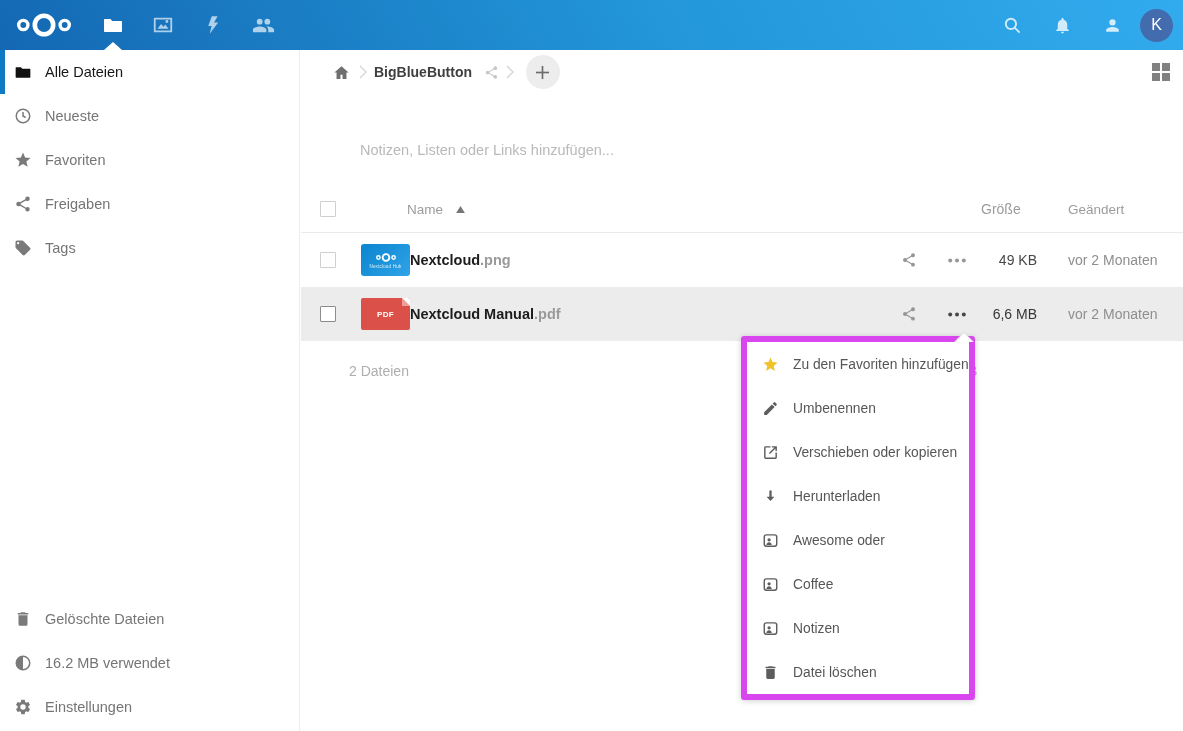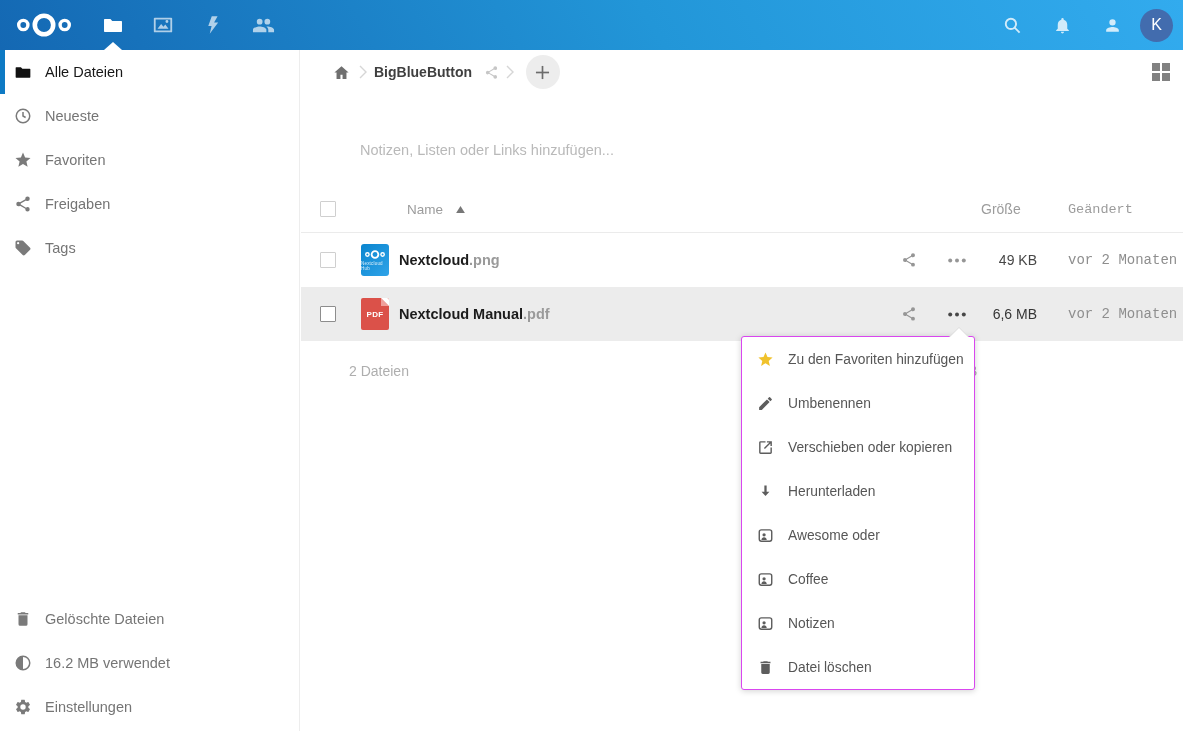--- a/index.html
+++ b/index.html
@@ -70,26 +70,26 @@
   .thead { height:47px; border-bottom:1px solid #ebebeb; color:#9c9c9c; font-size:13.5px; }
   .cell-check { width:60px; flex:none; display:flex; align-items:center; padding-left:19px; }
   .cbx { width:16px; height:16px; border:1px solid #cfcfcf; border-radius:1px; background:#fff; cursor:pointer; }
   .cbx.dark { border-color:#8d8d8d; }
   .cell-name { flex:1; display:flex; align-items:center; min-width:0; }
   .thead .cell-name { padding-left:46px; }
   .sort-tri { margin-left:13px; color:#777; }
   .cell-btn { width:48px; flex:none; display:flex; align-items:center; justify-content:center; color:#969696; cursor:pointer; }
   .cell-size { width:56px; flex:none; text-align:right; font-size:14px; }
   .thead .cell-size { padding-right:0;margin-left:16px; }
-  .cell-date { width:146px; flex:none; padding-left:31px; font-size:14px; color:#8e8e8e;font-family:Liberation Mono, monospace; }
+  .cell-date { width:146px; flex:none; padding-left:31px; font-size:14px; color:#8e8e8e; }
   .thead .cell-date { font-size:13.5px; color:#9c9c9c; }
 
   .filerow { height:54px; font-size:14.5px; cursor:pointer; }
   .filerow.selected { background:#ececec; }
-  .thumb { width:28px; height:32px; flex:none; margin-right:10px; border-radius:3px; position:relative; overflow:hidden; }
+  .thumb { width:49px; height:32px; flex:none; border-radius:3px; position:relative; overflow:hidden; }
   .thumb.nc { background:linear-gradient(135deg,#0a85cf,#2fa3e8); display:flex; flex-direction:column; align-items:center; justify-content:center; }
   .thumb.nc .mini-caption { font-size:4.5px; color:rgba(255,255,255,.85); margin-top:1px; letter-spacing:.2px; }
   .thumb.pdf { background:#db5149; display:flex; align-items:center; justify-content:center; border-radius:2px; }
   .thumb.pdf::after {
     content:""; position:absolute; top:0; right:0;
     border-left:8px solid transparent; border-top:8px solid #fff;
   }
   .thumb.pdf::before {
     content:""; position:absolute; top:0; right:0; width:8px; height:8px; background:#ef9f9a;
     clip-path:polygon(0 0, 0 100%, 100% 100%);
@@ -102,21 +102,21 @@
   .dots-dark { color:#474747; }
 
   .summary-row { height:60px; display:flex; align-items:center; color:#aeaeae; font-size:14px; }
   .summary-count { padding-left:48px; flex:1; }
   .summary-size { width:104px; flex:none; text-align:left; }
   .summary-pad { width:146px; flex:none; }
 
   
   .ctxmenu {
     position:absolute; left:741px; top:336px; width:234px; background:#fff;
-    border:1px solid #d946ef; border-radius:3px; box-shadow:0 1px 6px rgba(0,0,0,.18); z-index:100;
+    border:6px solid #d946ef; border-radius:3px; box-shadow:0 1px 6px rgba(0,0,0,.18); z-index:100;
   }
   .ctx-arrow-border {
     position:absolute; top:-10px; left:207px; width:0; height:0;
     border-left:10px solid transparent; border-right:10px solid transparent; border-bottom:10px solid #dcdcdc;
   }
   .ctx-arrow {
     position:absolute; top:-9px; left:208px; width:0; height:0;
     border-left:9px solid transparent; border-right:9px solid transparent; border-bottom:9px solid #fff;
   }
   .ctx-item { height:44px; display:flex; align-items:center; padding-left:15px; cursor:pointer; color:#565656; font-size:13.8px; }

